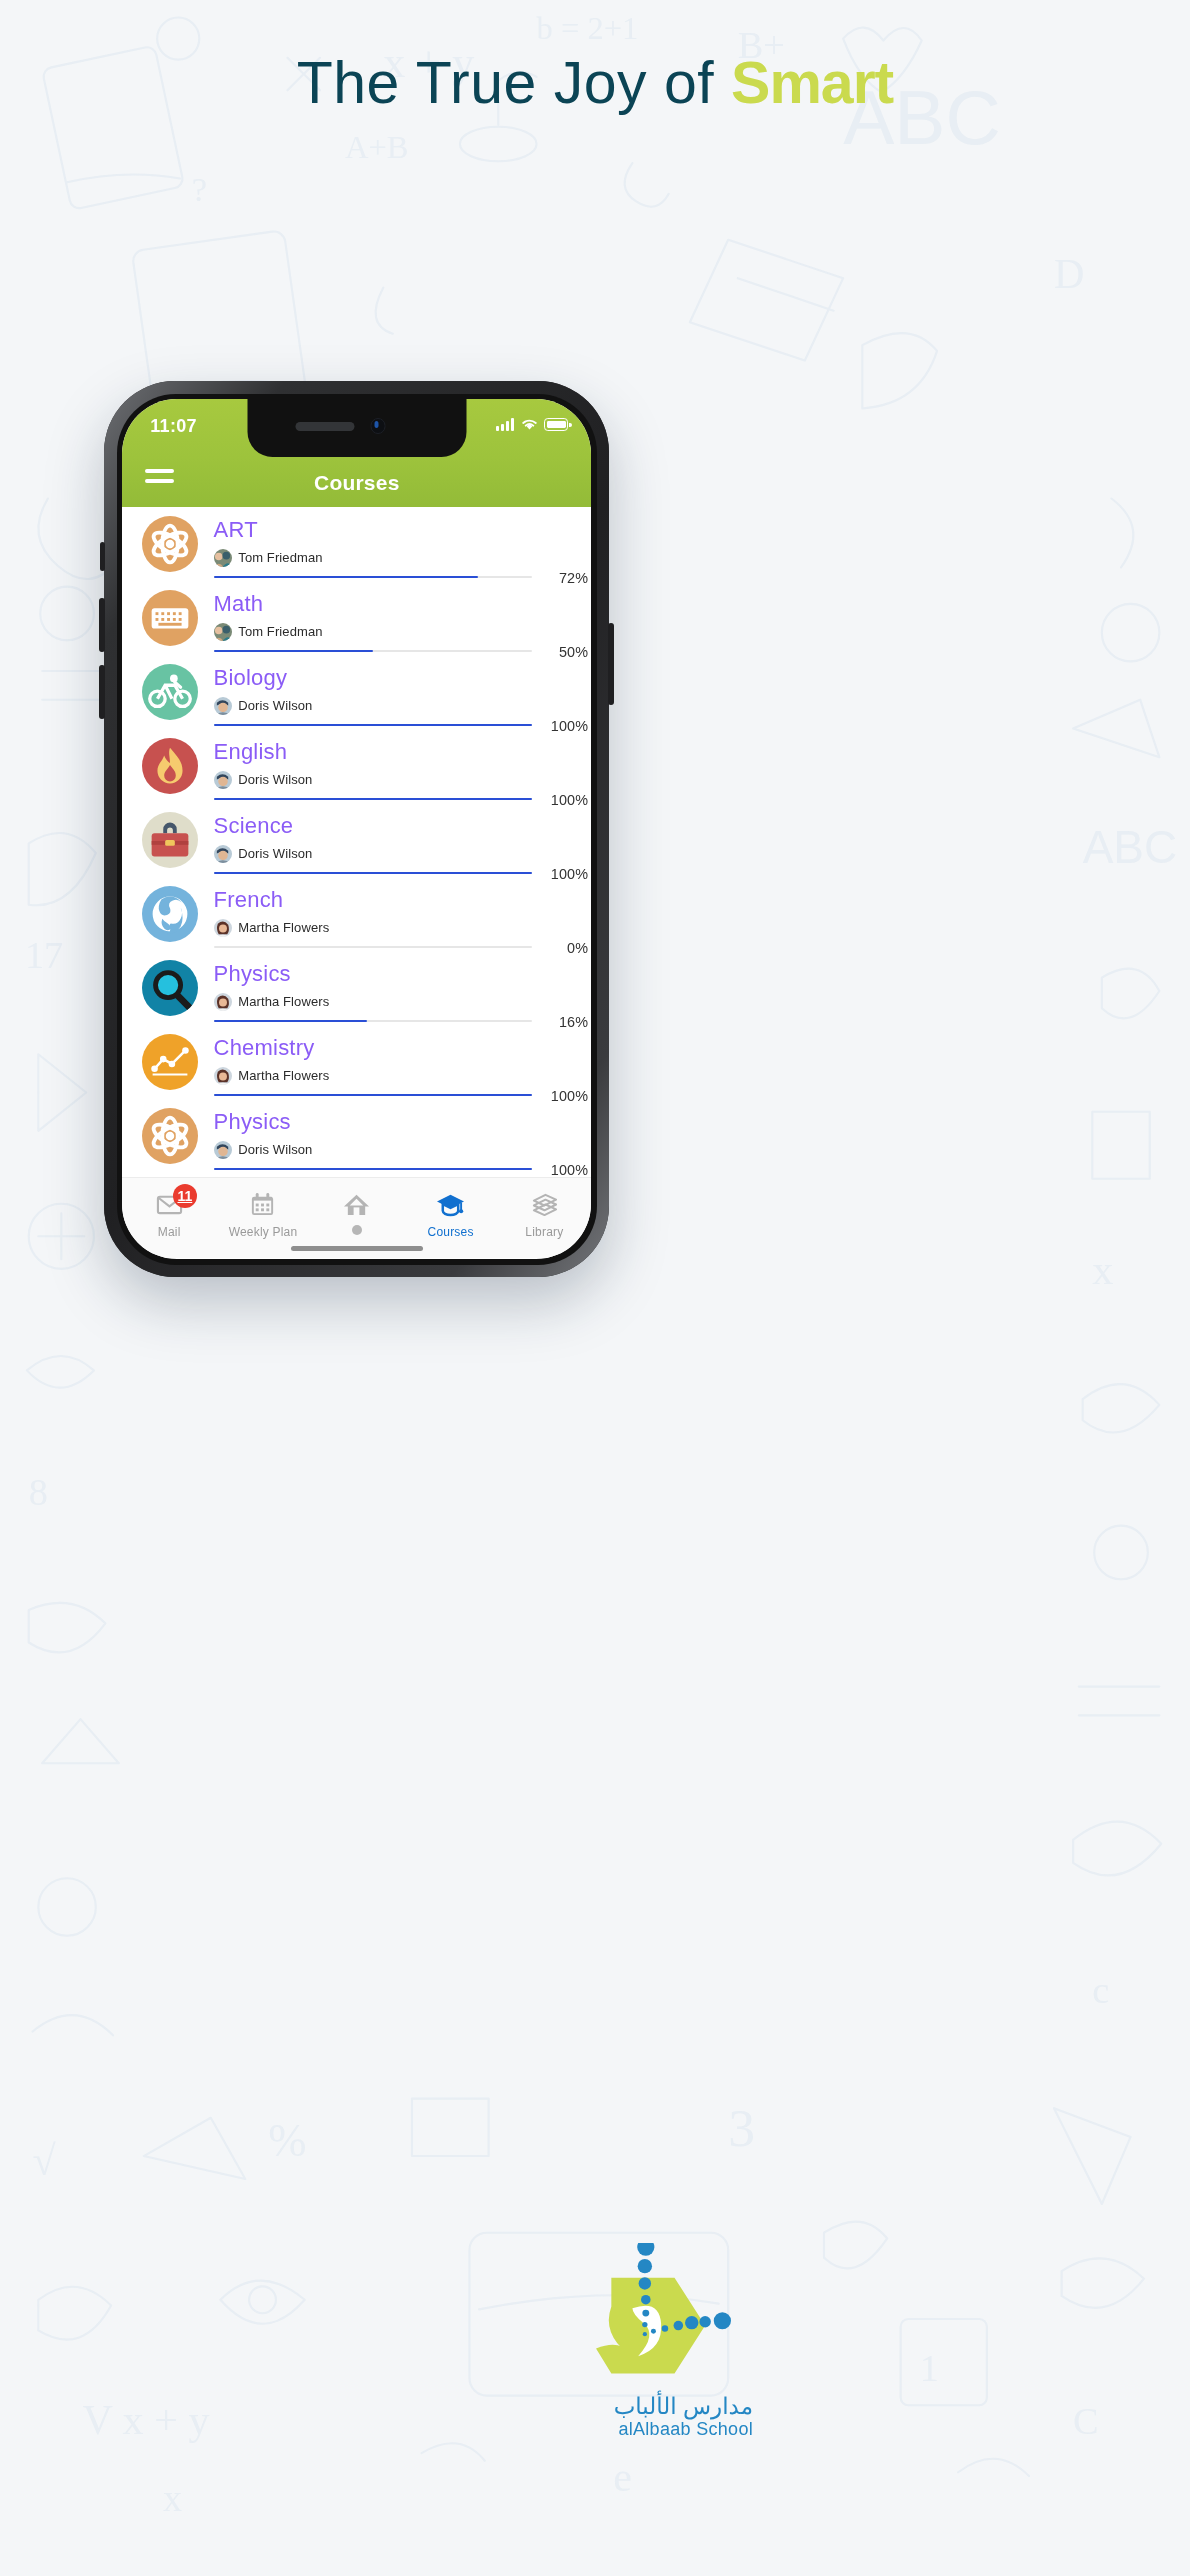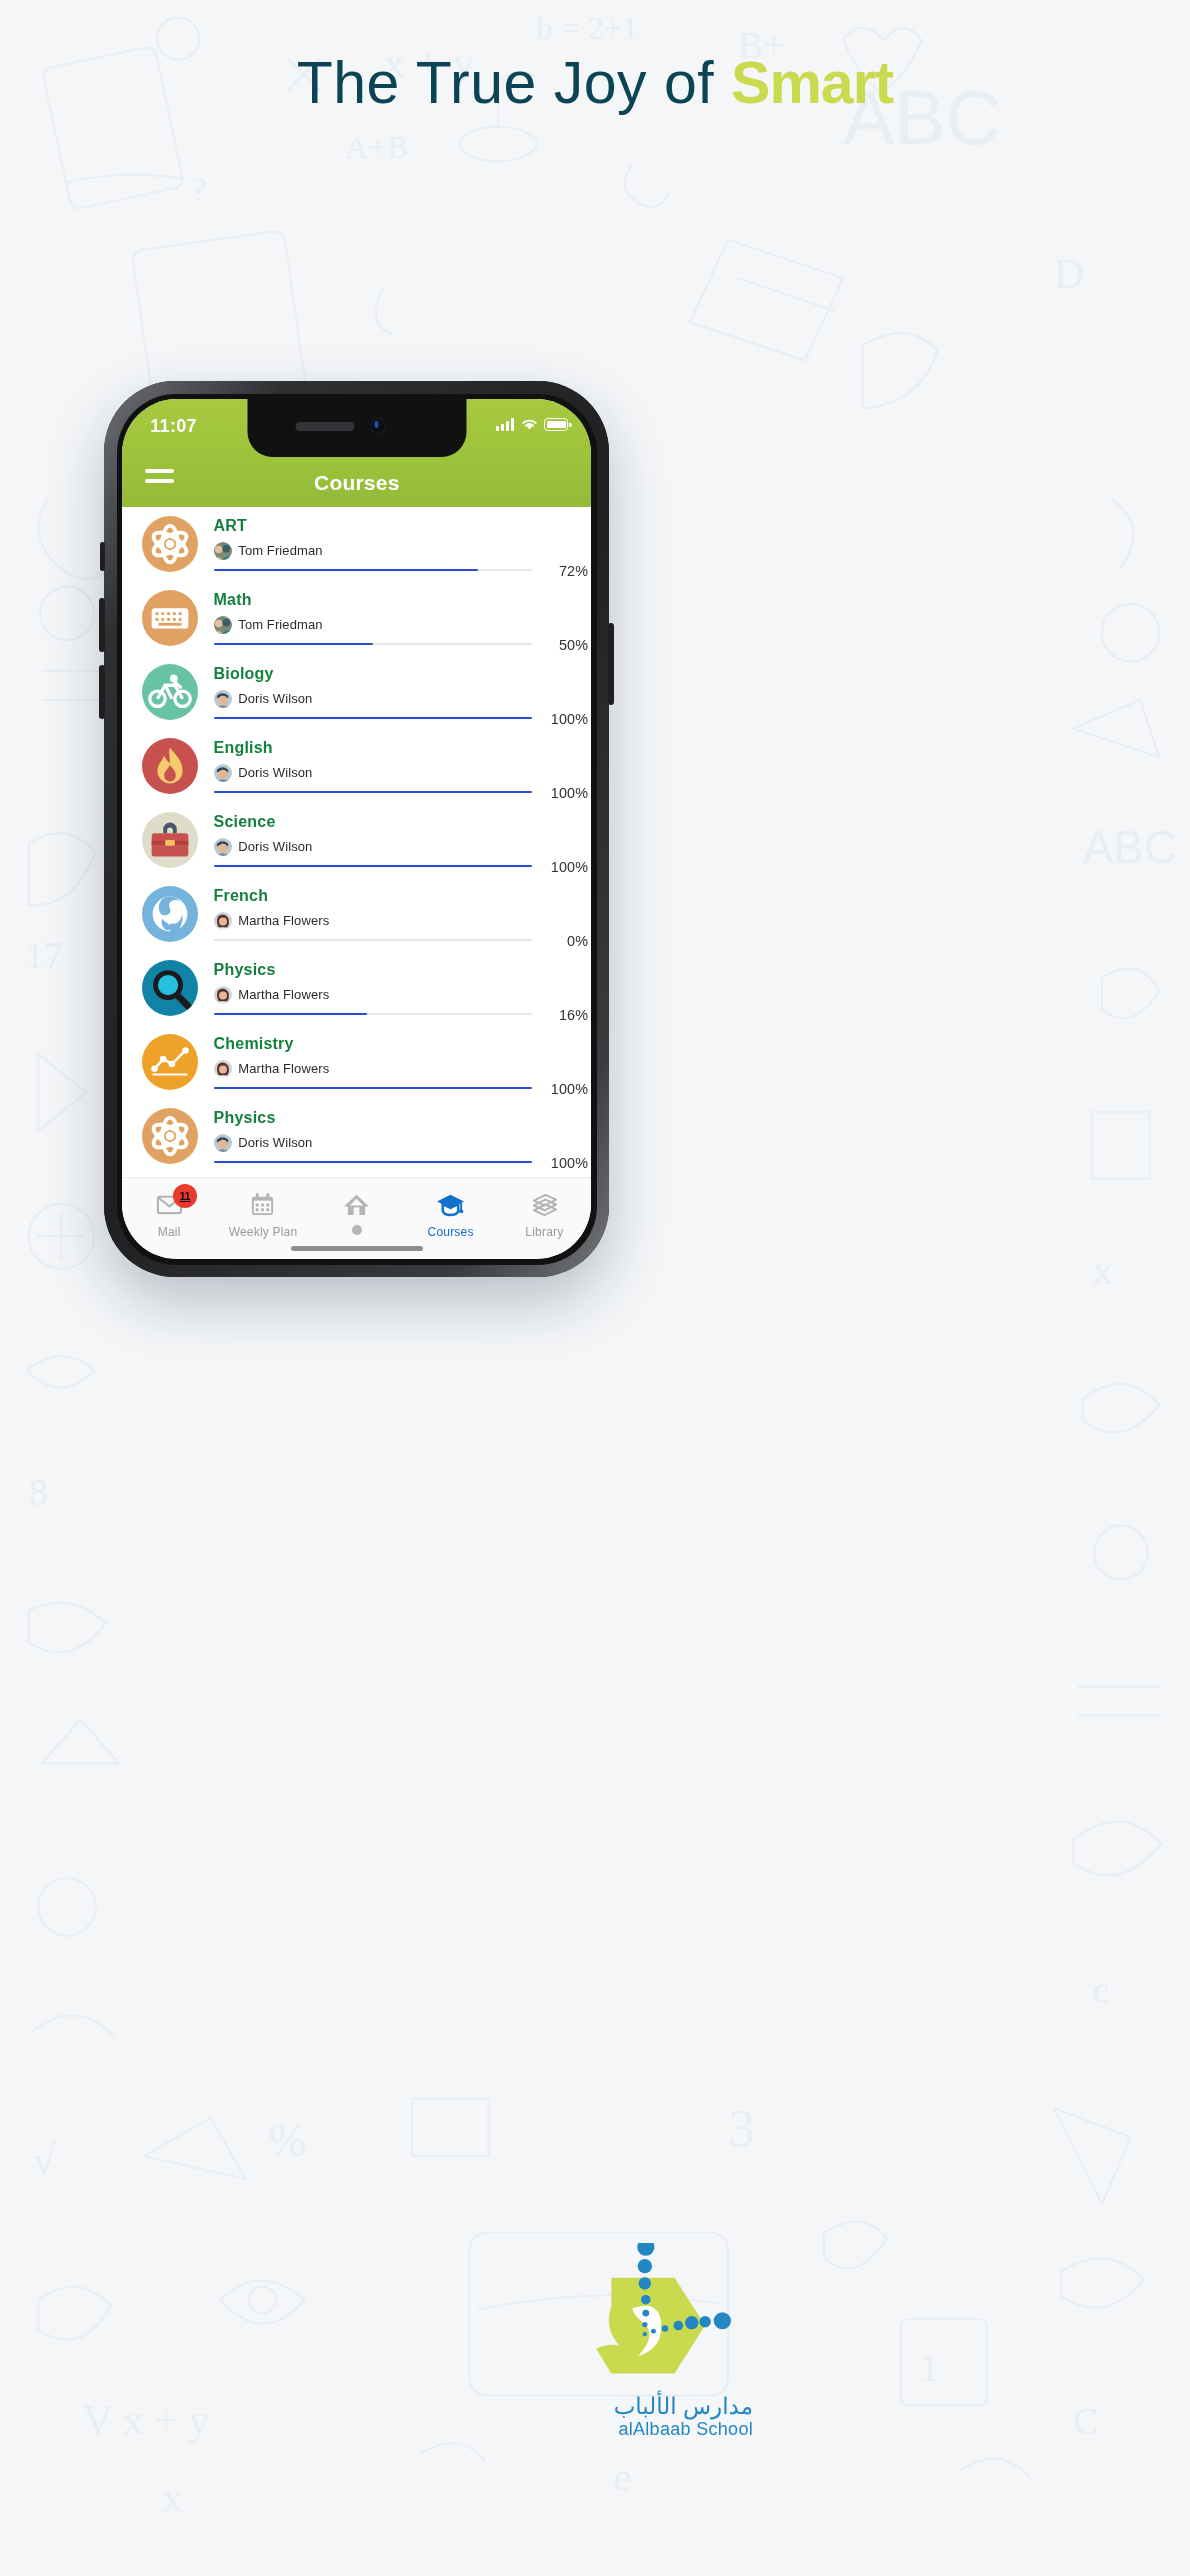--- a/index.html
+++ b/index.html
@@ -184,23 +184,23 @@
     display: flex; align-items: center; justify-content: center;
     overflow: hidden;
   }
   .course-body {
     flex: 1 1 auto;
     margin-left: 15.3px;
     padding-right: 7.7px;
     position: relative;
   }
   .course-title {
-    font-size: 16px;
-    font-weight: 700;
-    color: #15803d;
+    font-size: 22px;
+    font-weight: 400;
+    color: #8b5cf6;
     letter-spacing: 0.2px;
     line-height: 1.15;
     margin-top: 1px;
   }
   .course-teacher {
     display: flex; align-items: center; gap: 6.7px;
     margin-top: 6.7px;
   }
   .avatar {
     width: 18px; height: 18px; border-radius: 50%;
@@ -261,22 +261,22 @@
     color: #9a9a9a;
     letter-spacing: 0.2px;
   }
   .nav-item.active .nav-label { color: #1170cf; }
   .badge {
     position: absolute;
     top: -5.7px; right: -13.4px;
     min-width: 24px; height: 24px;
     border-radius: 12.5px;
     background: #ea3b2e;
-    color: #000000;
-    font-size: 10px; font-weight: 700;
+    color: #ffffff;
+    font-size: 14px; font-weight: 700;
     display: flex; align-items: center; justify-content: center;
     padding: 0 4.8px;
     text-decoration: underline;
   }
   .home-dot {
     width: 10.5px; height: 10.5px; border-radius: 50%;
     background: #b6b6b6;
   }
   .home-indicator {
     position: absolute;

